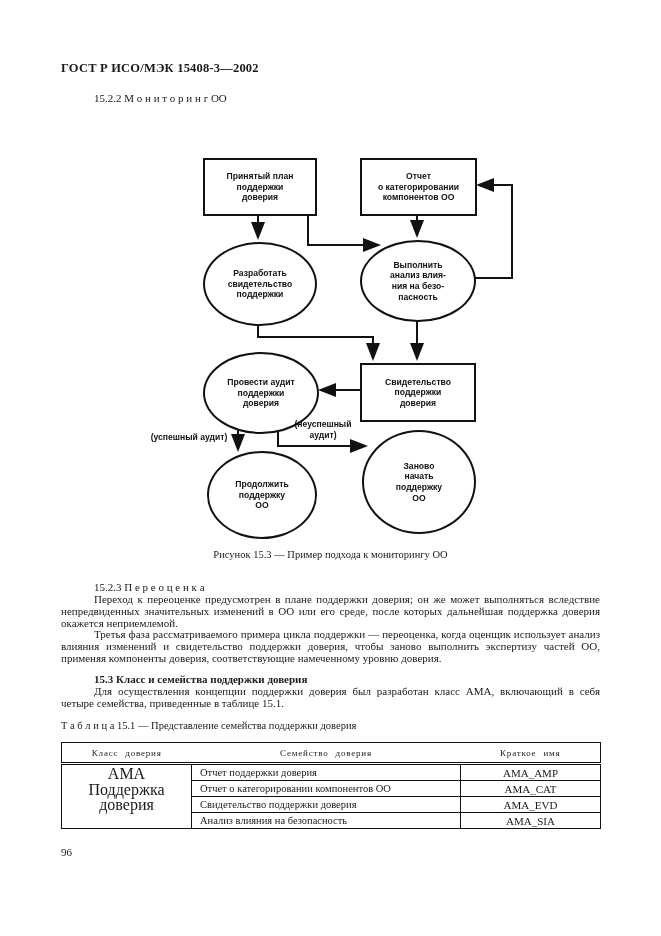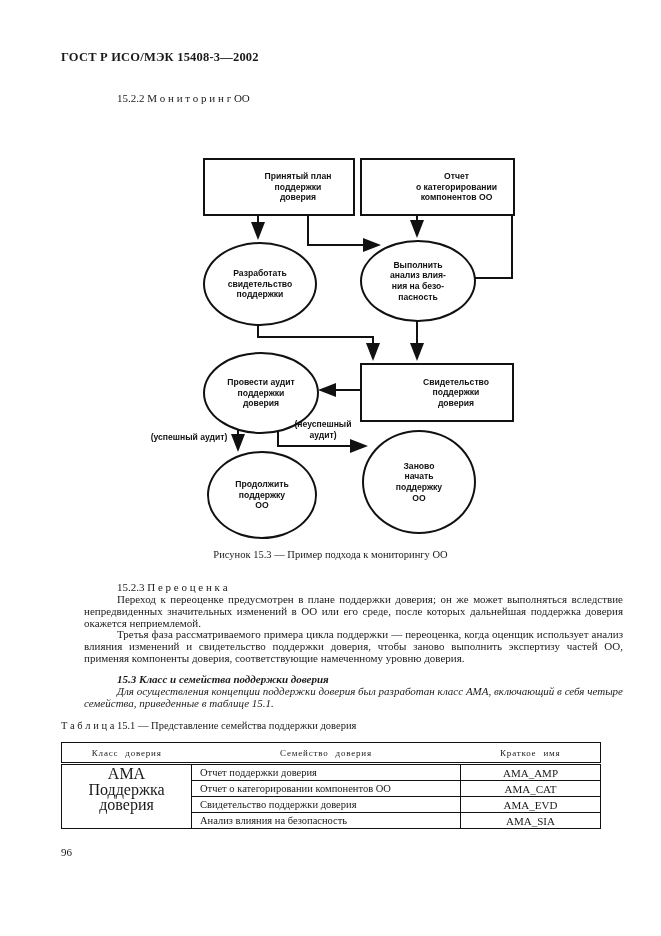--- a/index.html
+++ b/index.html
@@ -1,37 +1,37 @@
 <!DOCTYPE html>
 <html><head>
 <meta charset="utf-8">
 <style>
   html,body{margin:0;padding:0;background:#e8e8e8;}
   #page{
     position:relative;width:661px;height:936px;background:#ffffff;
     font-family:"Liberation Serif",serif;color:#1a1a1a;overflow:hidden;
   }
   .abs{position:absolute;}
-  .doc-header{left:61px;top:50px;font-size:12.5px;font-weight:bold;letter-spacing:.2px;text-align:right;}
-  .textcol{left:61px;width:539px;margin-left:23px;}
+  .doc-header{left:61px;top:61px;font-size:12.5px;font-weight:bold;letter-spacing:.2px;text-align:right;}
+  .textcol{left:61px;width:539px;}
   .sec-head{font-size:11px;padding-left:33px;margin:0 0 1px 0;}
   .sec-head.bold{font-weight:bold;}
   .para{font-size:11px;line-height:11.8px;text-align:justify;text-indent:33px;margin:0;}
   .fig-caption{left:61px;top:549px;width:539px;text-align:center;font-size:10.5px;}
   .pagenum{left:61px;top:846px;font-size:11px;}
 
   
   #diagram{left:0;top:150px;width:661px;height:400px;}
   .node{
     position:absolute;display:flex;align-items:center;justify-content:center;
     text-align:center;font-family:"Liberation Sans",sans-serif;
     font-size:8.6px;font-weight:bold;line-height:10.6px;color:#111;
     white-space:pre-line;background:#fff;z-index:2;
   }
-  .rect{border:2px solid #111;padding-left:38px;}
+  .rect{border:2px solid #111;}
   .ellipse{border:2px solid #111;border-radius:50%;}
   .flow-label{
     position:absolute;font-family:"Liberation Sans",sans-serif;font-size:8.6px;
     font-weight:bold;line-height:10.5px;color:#111;white-space:pre-line;
     text-align:center;z-index:3;
   }
   #arrows{position:absolute;left:0;top:0;z-index:1;}
 
   
   .tbl-caption{left:61px;top:720px;width:539px;font-size:10.5px;}
@@ -114,21 +114,21 @@
   </div>
 
   <div class="abs fig-caption">Рисунок 15.3 — Пример подхода к мониторингу ОО</div>
 
   <div class="abs textcol" style="top:581px;">
     <div class="sec-head">15.2.3 П е р е о ц е н к а</div>
     <p class="para">Переход к переоценке предусмотрен в плане поддержки доверия; он же может выполняться вследствие непредвиденных значительных изменений в ОО или его среде, после которых дальнейшая поддержка доверия окажется неприемлемой.</p>
     <p class="para">Третья фаза рассматриваемого примера цикла поддержки — переоценка, когда оценщик использует анализ влияния изменений и свидетельство поддержки доверия, чтобы заново выполнить экспертизу частей ОО, применяя компоненты доверия, соответствующие намеченному уровню доверия.</p>
   </div>
 
-  <div class="abs textcol" style="top:673px;font-style:italic;">
+  <div class="abs textcol" style="top:673px;">
     <div class="sec-head bold">15.3 Класс и семейства поддержки доверия</div>
     <p class="para">Для осуществления концепции поддержки доверия был разработан класс АМА, включающий в себя четыре семейства, приведенные в таблице 15.1.</p>
   </div>
 
   <div class="abs tbl-caption">Т а б л и ц а  15.1 — Представление семейства поддержки доверия</div>
 
   <div class="abs" id="famtable">
     <table>
       <colgroup>
           <col style="width:130px">

